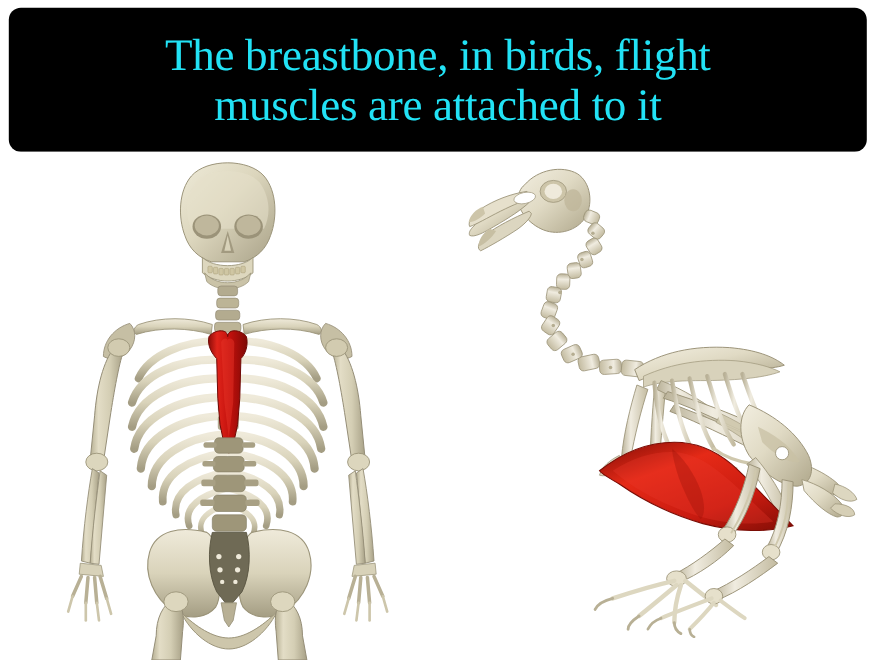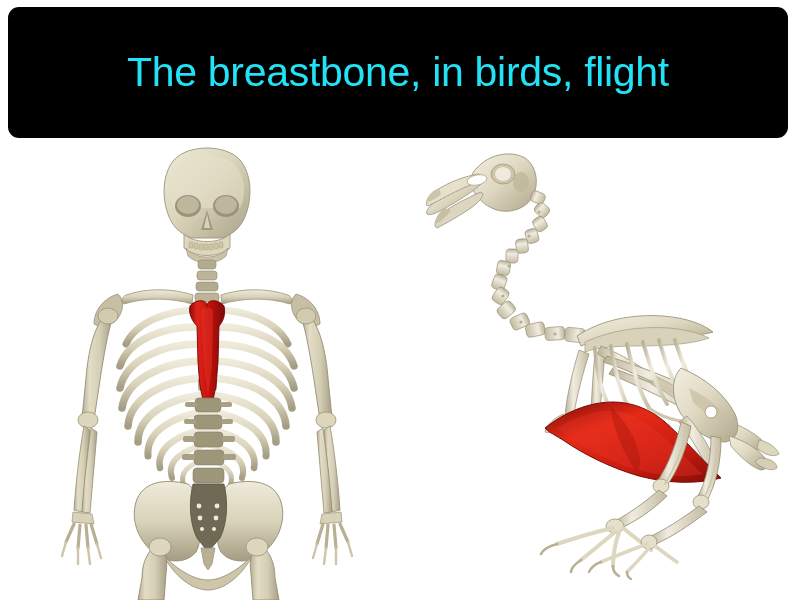--- a/index.html
+++ b/index.html
@@ -34,21 +34,21 @@
     border-radius: 11px;
     display: flex;
     flex-direction: column;
     align-items: center;
     justify-content: center;
     box-sizing: border-box;
     padding: 0 10px;
   }
   .title-line {
     color: #22e2f5;
-    font-family: Liberation Sans, sans-serif;
+    font-family: Liberation Serif, serif;
     font-size: 41px;
     line-height: 1.09;
     letter-spacing: -0.3px;
     white-space: nowrap;
     text-align: center;
     font-weight: 400;
   }
 
   
   #figure-area {
@@ -73,20 +73,21 @@
     top: 2px;
   }
 </style>
 </head>
 <body>
 
 <div id="stage">
 
   <div id="title-banner">
     <div class="title-line">The breastbone, in birds, flight</div>
+    <div class="title-line">muscles are attached to it</div>
   </div>
 
   <div id="figure-area">
 
     <svg id="human-figure" class="svg-figure" width="350" height="462" viewBox="0 0 350 462">
       <defs>
         <linearGradient id="boneV" x1="0" y1="0" x2="1" y2="0">
           <stop offset="0%" stop-color="#b5ae92"></stop>
           <stop offset="25%" stop-color="#e3ddc6"></stop>
           <stop offset="60%" stop-color="#d4ceb4"></stop>

